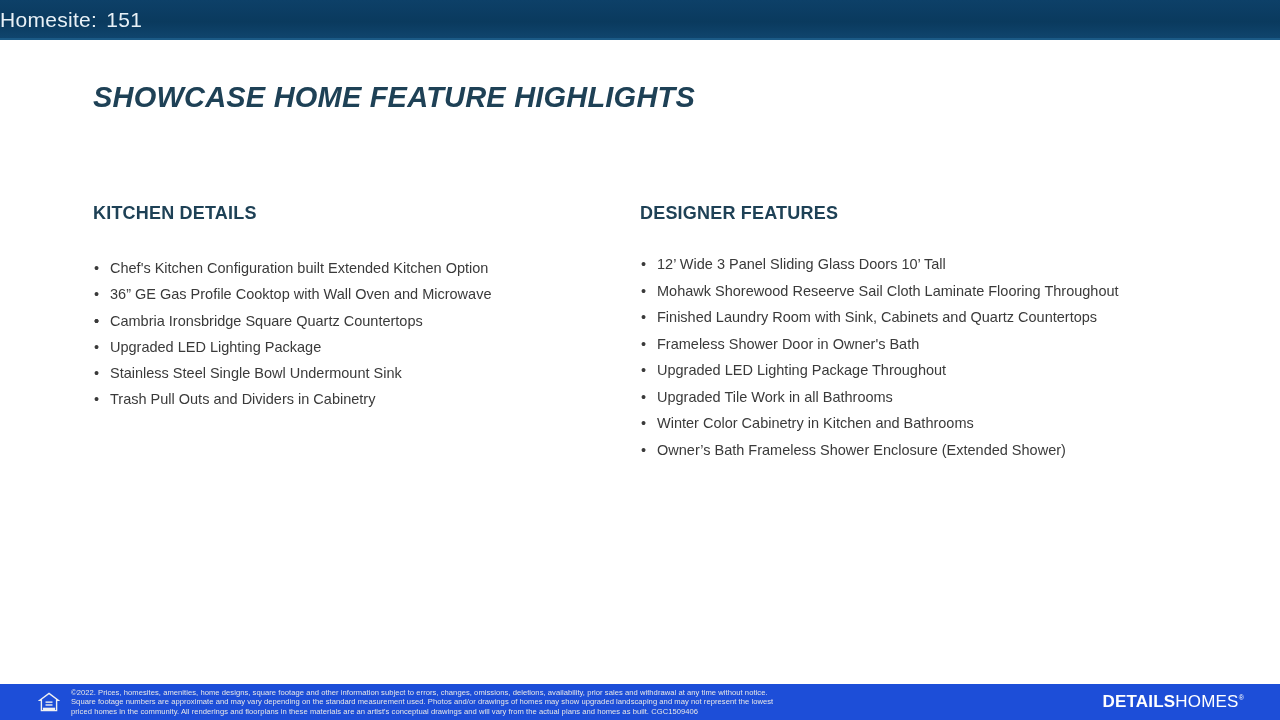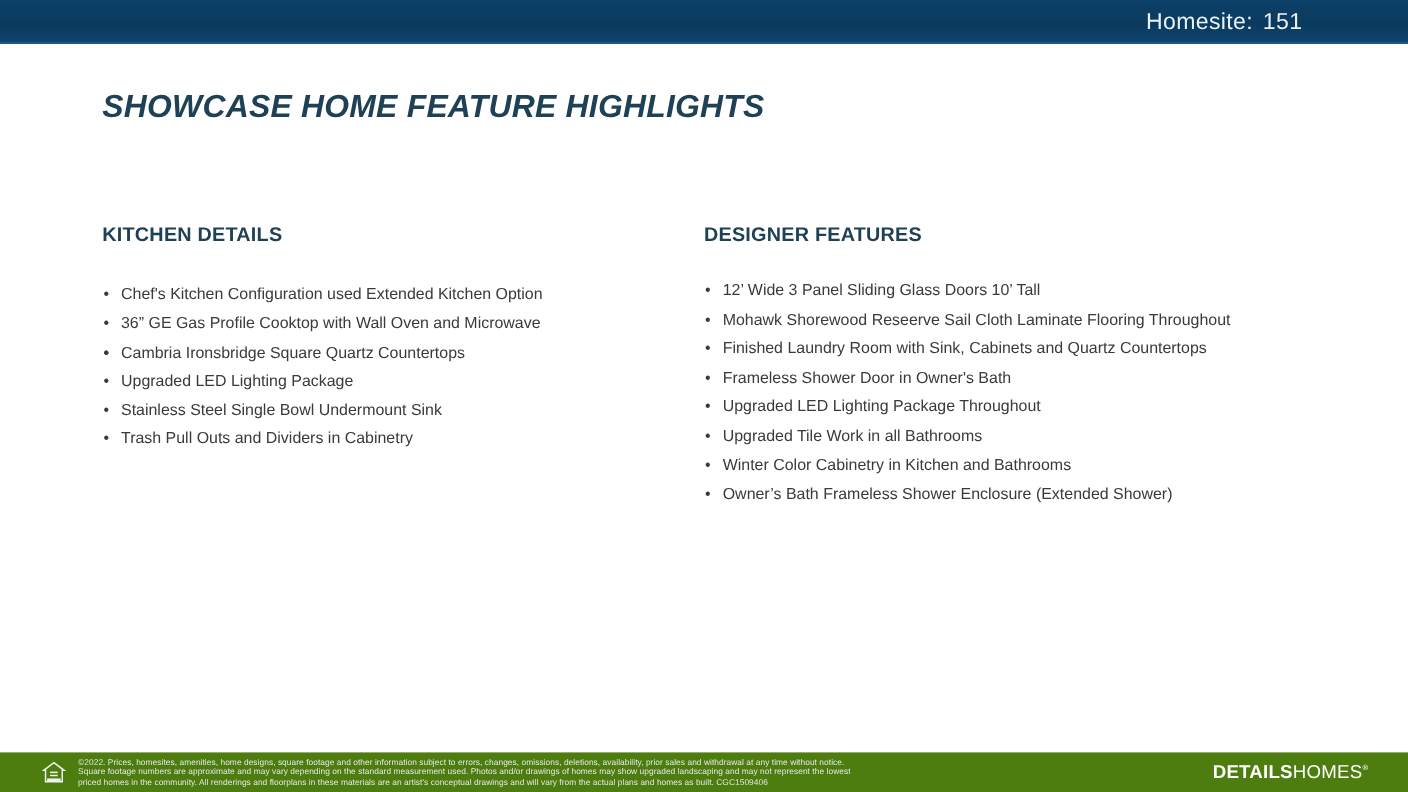--- a/index.html
+++ b/index.html
@@ -19,21 +19,20 @@
   
   .header-bar {
     position: absolute;
     top: 0; left: 0;
     width: 1280px;
     height: 40px;
     background: #0b3c63;
     background: linear-gradient(180deg, #0d4068 0%, #0a3a5e 55%, #10466f 100%);
     display: flex;
     align-items: center;
-    justify-content: flex-end;
   }
   .header-bar::after {
     content: "";
     position: absolute;
     left: 0; bottom: 0;
     width: 100%;
     height: 2px;
     background: #1b5a86;
   }
   .homesite-label {
@@ -98,21 +97,21 @@
     line-height: inherit;
   }
 
   
   .footer-bar {
     position: absolute;
     left: 0;
     top: 684px;
     width: 1280px;
     height: 36px;
-    background: #4d7c0f;
+    background: #1d4ed8;
     display: flex;
     align-items: center;
   }
 
   .footer-home-icon {
     margin-left: 38px;
     width: 22px;
     height: 22px;
     flex: 0 0 auto;
     display: block;
@@ -156,21 +155,21 @@
   </div>
 </div>
 
 <h1 class="slide-title">SHOWCASE HOME FEATURE HIGHLIGHTS</h1>
 
 <section class="col col-left">
   <h2 class="col-heading">KITCHEN DETAILS</h2>
   <ul class="bullet-list">
     <li>
       <span class="bullet-dot">•</span>
-      <span>Chef's Kitchen Configuration used Extended Kitchen Option</span>
+      <span>Chef's Kitchen Configuration built Extended Kitchen Option</span>
     </li>
     <li>
       <span class="bullet-dot">•</span>
       <span>36” GE Gas Profile Cooktop with Wall Oven and Microwave</span>
     </li>
     <li>
       <span class="bullet-dot">•</span>
     </li>
     <li>
       <span class="bullet-dot">•</span>

